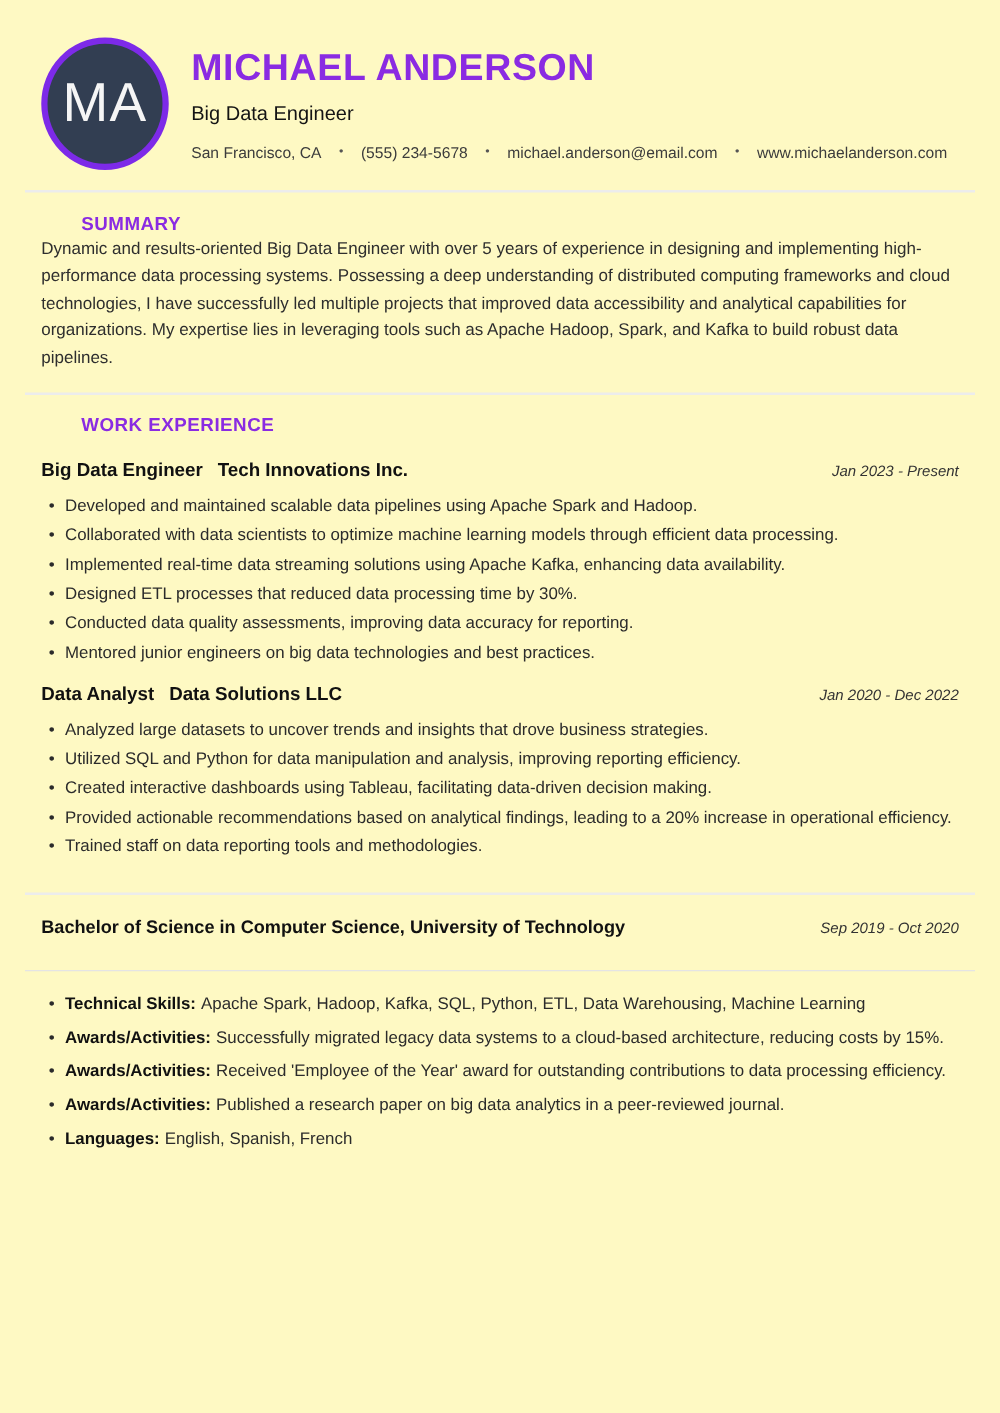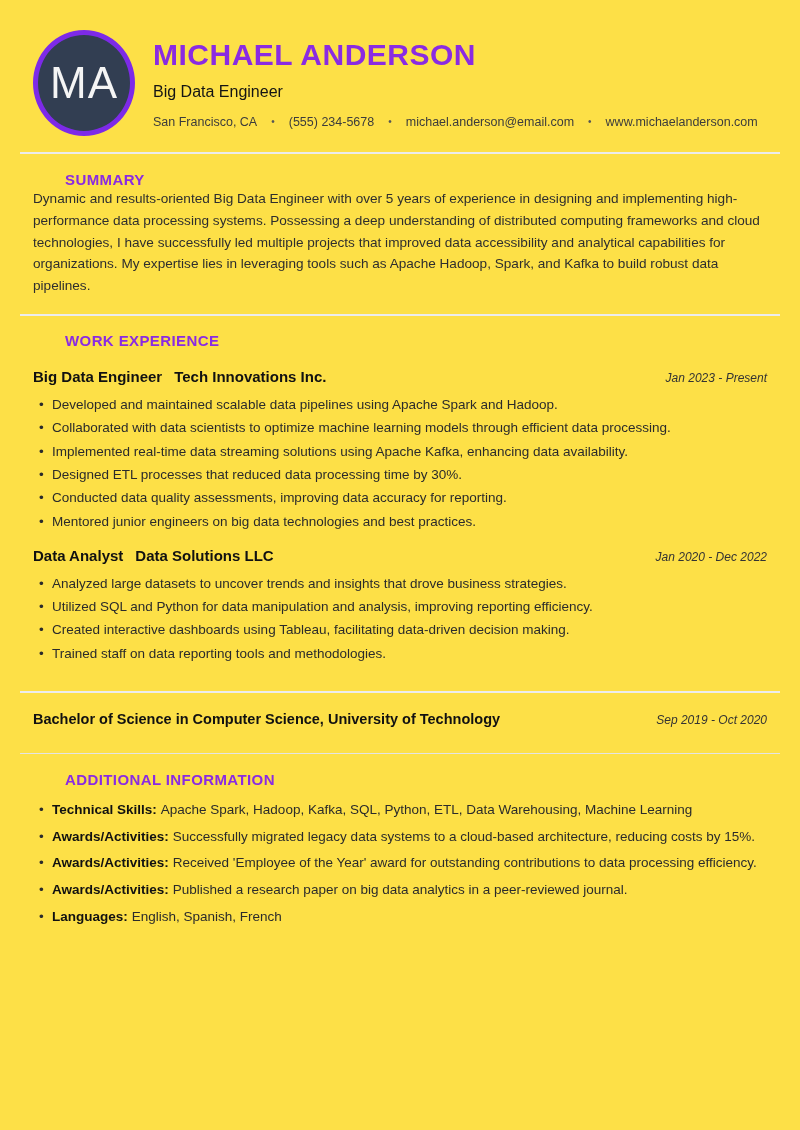--- a/index.html
+++ b/index.html
@@ -7,21 +7,21 @@
   body {
     font-family: "Liberation Sans", sans-serif;
     color: #2d2d2d;
     -webkit-font-smoothing: antialiased;
   }
   .page {
     position: relative;
     width: 800px;
     height: 1130px;
     margin: 0 auto;
-    background: #fde047;
+    background: #fef9c3;
     overflow: hidden;
   }
 
   
   .header {
     display: flex;
     align-items: center;
     padding: 30px 33px 0 33px;
   }
   .avatar {
@@ -197,38 +197,38 @@
       <div class="entry-row">
         <div class="entry-heading">
           <span class="role">Data Analyst</span><span class="company">Data Solutions LLC</span>
         </div>
         <div class="entry-dates">Jan 2020 - Dec 2022</div>
       </div>
       <ul class="bullets">
         <li>Analyzed large datasets to uncover trends and insights that drove business strategies.</li>
         <li>Utilized SQL and Python for data manipulation and analysis, improving reporting efficiency.</li>
         <li>Created interactive dashboards using Tableau, facilitating data-driven decision making.</li>
+        <li>Provided actionable recommendations based on analytical findings, leading to a 20% increase in operational efficiency.</li>
         <li>Trained staff on data reporting tools and methodologies.</li>
       </ul>
     </div>
   </div>
 
   <hr class="divider hr-work">
 
   <div class="section sec-education">
     <div class="entry-row edu-row">
       <div class="entry-heading" style="font-size:14.5px;">Bachelor of Science in Computer Science, University of Technology</div>
       <div class="entry-dates">Sep 2019 - Oct 2020</div>
     </div>
   </div>
 
   <hr class="divider thin hr-education">
 
   <div class="section sec-additional">
-    <div class="section-title">ADDITIONAL INFORMATION</div>
     <ul class="bullets spread">
       <li><span class="info-label">Technical Skills:</span><span>Apache Spark, Hadoop, Kafka, SQL, Python, ETL, Data Warehousing, Machine Learning</span></li>
       <li><span class="info-label">Awards/Activities:</span><span>Successfully migrated legacy data systems to a cloud-based architecture, reducing costs by 15%.</span></li>
       <li><span class="info-label">Awards/Activities:</span><span>Received 'Employee of the Year' award for outstanding contributions to data processing efficiency.</span></li>
       <li><span class="info-label">Awards/Activities:</span><span>Published a research paper on big data analytics in a peer-reviewed journal.</span></li>
       <li><span class="info-label">Languages:</span><span>English,  Spanish,  French</span></li>
     </ul>
   </div>
 
 </div>

